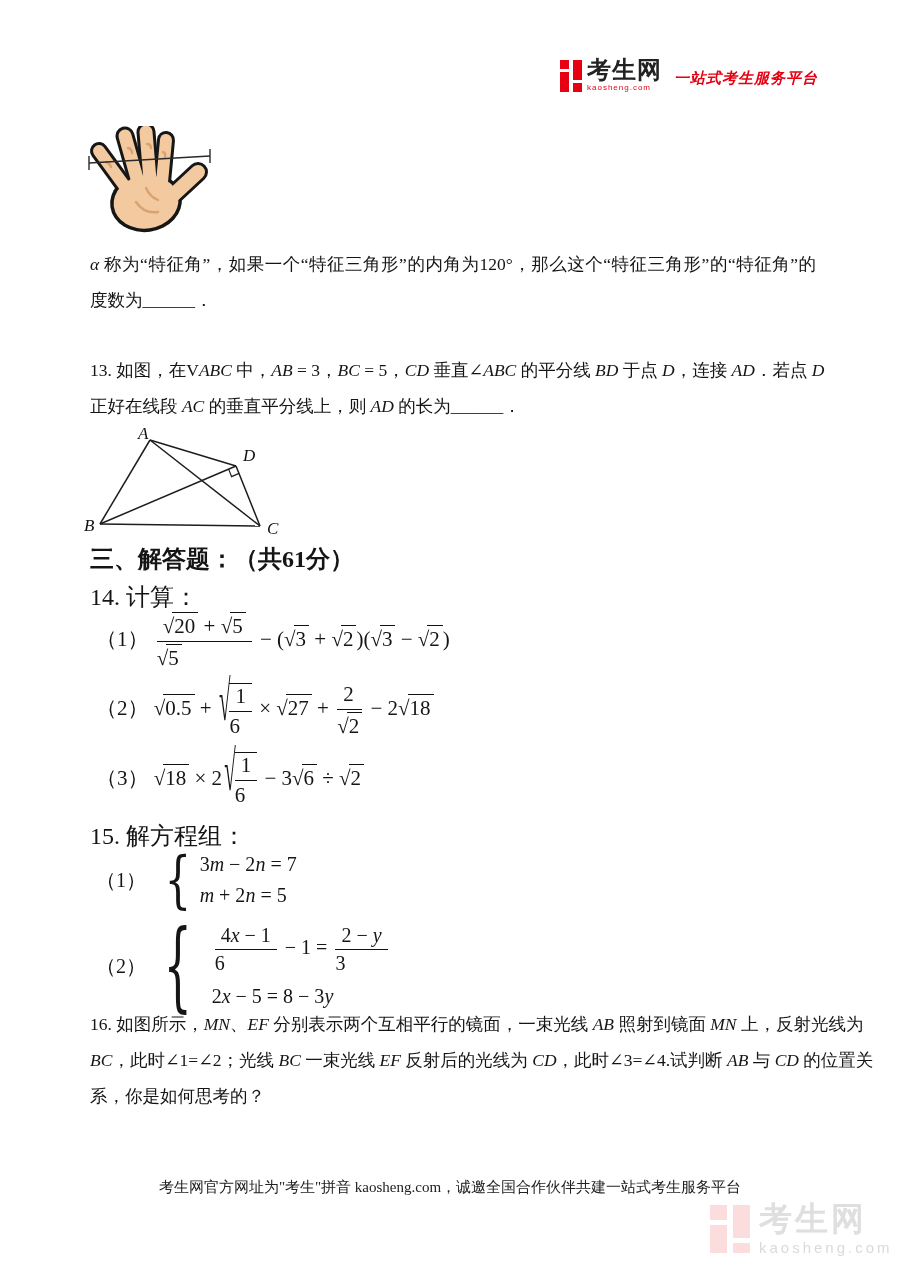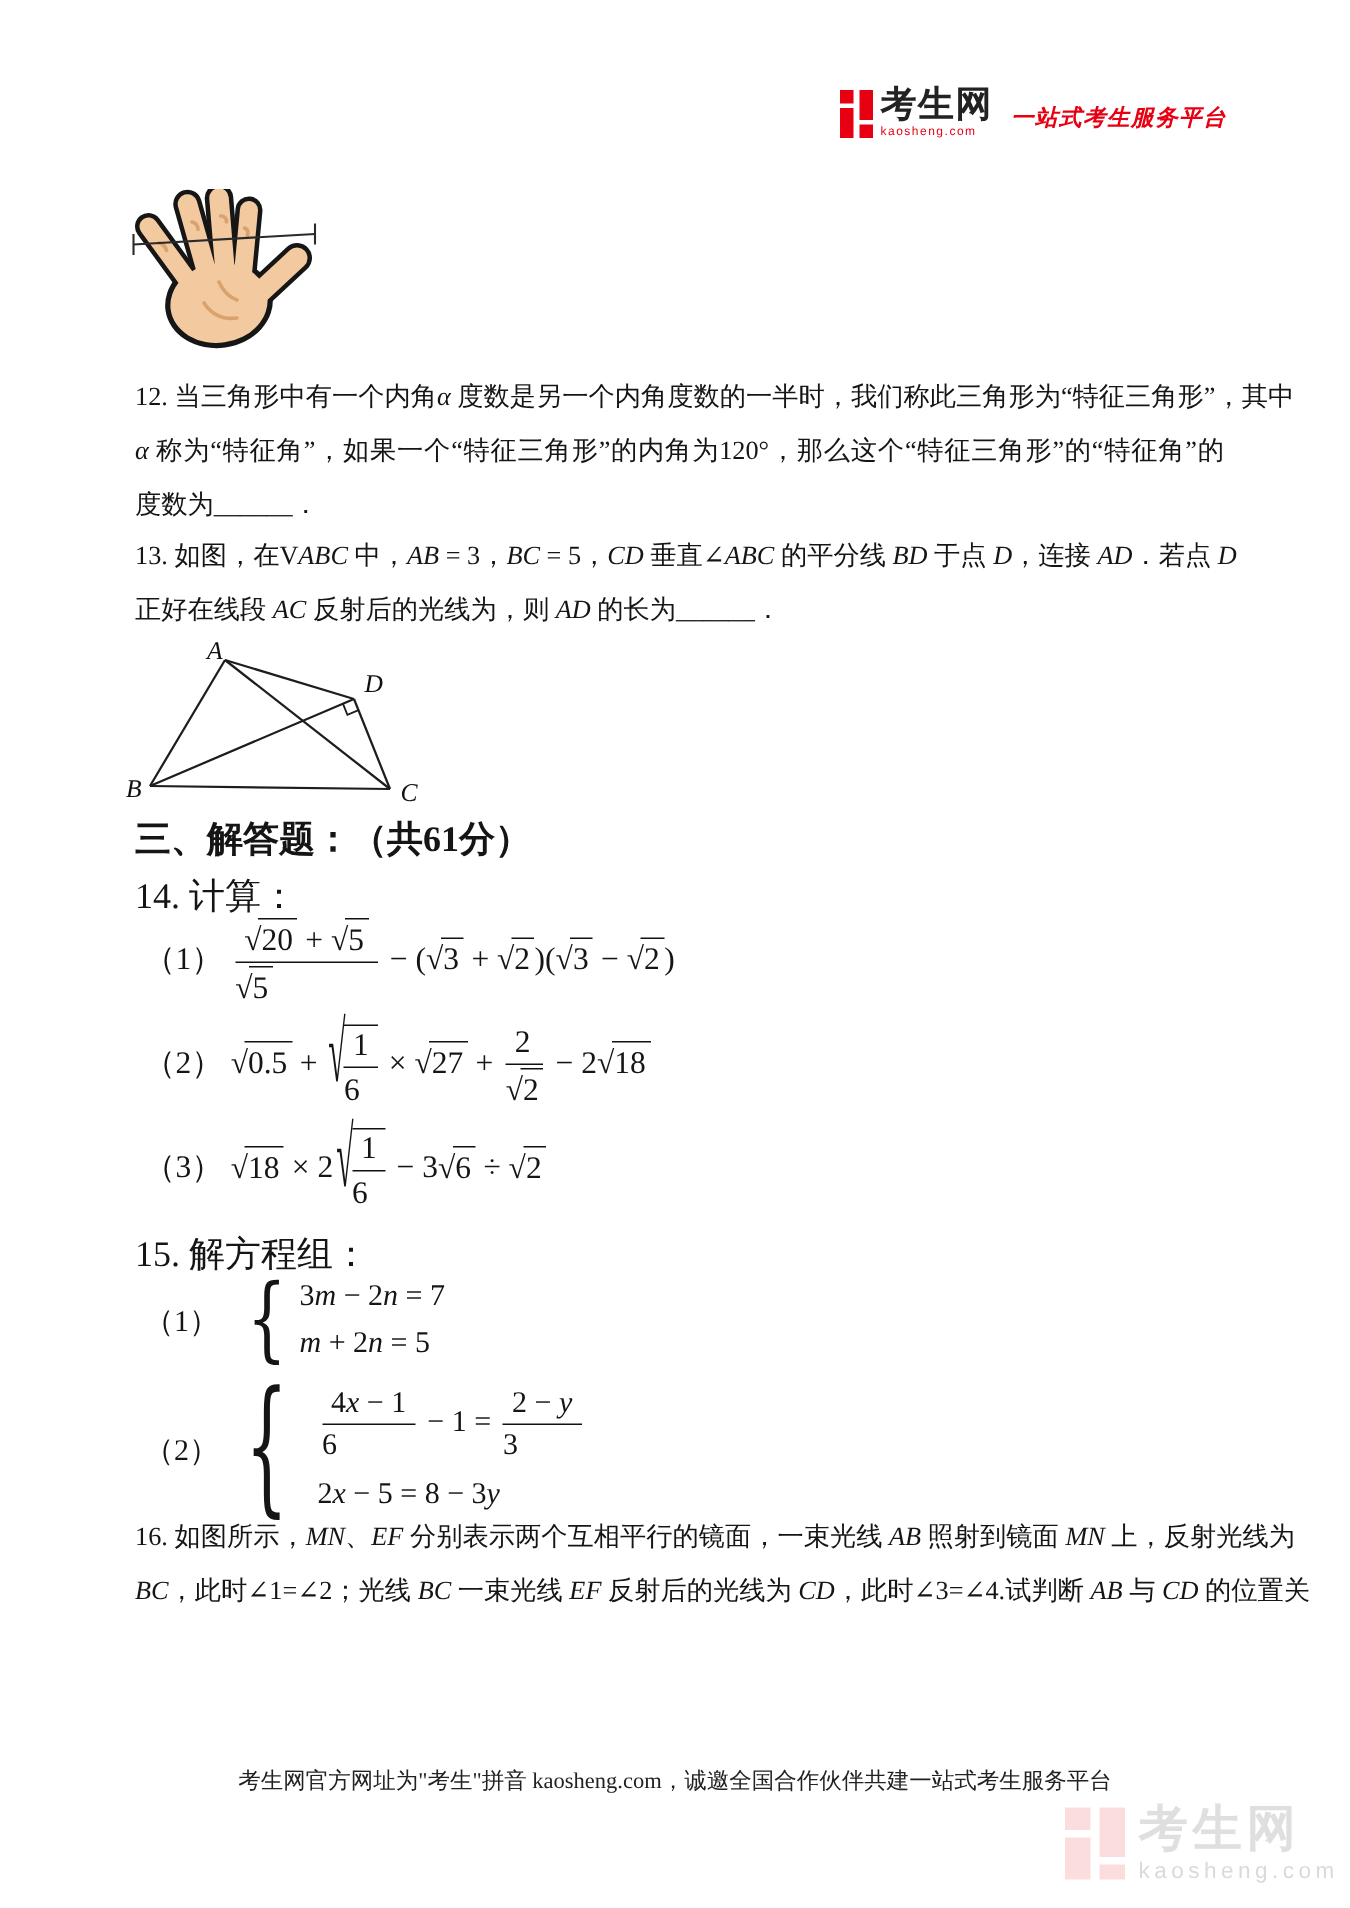--- a/index.html
+++ b/index.html
@@ -114,28 +114,27 @@
 
     <g stroke="#2a2a2a" stroke-width="1.4">
       <line x1="3" y1="37" x2="124" y2="30"></line>
       <line x1="3" y1="30" x2="3" y2="44"></line>
       <line x1="124" y1="23" x2="124" y2="37"></line>
     </g>
   </svg>
 </div>
 
 <div class="cnblock" style="top:246px;">
-  <div class="cnline"><span>12. 当三角形中有一个内角</span><span class="mvar">α</span><span> 度数是另一个内角度数的一半时，我们称此三角形为“特征三角形”，其中</span></div>
   <div class="cnline"><span class="mvar">α</span><span> 称为“特征角”，如果一个“特征三角形”的内角为120°，那么这个“特征三角形”的“特征角”的</span></div>
   <div class="cnline short"><span>度数为______．</span></div>
 </div>
 
 <div class="cnblock" style="top:352px;">
   <div class="cnline"><span>13. 如图，在V</span><span class="mvar">ABC</span><span> 中，</span><span class="mvar">AB</span><span> = 3，</span><span class="mvar">BC</span><span> = 5，</span><span class="mvar">CD</span><span> 垂直∠</span><span class="mvar">ABC</span><span> 的平分线 </span><span class="mvar">BD</span><span> 于点 </span><span class="mvar">D</span><span>，连接 </span><span class="mvar">AD</span><span>．若点 </span><span class="mvar">D</span></div>
-  <div class="cnline short"><span>正好在线段 </span><span class="mvar">AC</span><span> 反射后的光线为，则 </span><span class="mvar">AD</span><span> 的长为______．</span></div>
+  <div class="cnline short"><span>正好在线段 </span><span class="mvar">AC</span><span> 的垂直平分线上，则 </span><span class="mvar">AD</span><span> 的长为______．</span></div>
 </div>
 
 <div style="position:absolute; left:78px; top:424px;">
   <svg width="232" height="115" viewBox="0 0 232 115">
     <g stroke="#1d1d1d" stroke-width="1.5" fill="none">
       <line x1="72" y1="16" x2="22" y2="100"></line>
       <line x1="72" y1="16" x2="182" y2="102"></line>
       <line x1="72" y1="16" x2="158" y2="42"></line>
       <line x1="22" y1="100" x2="182" y2="102"></line>
       <line x1="22" y1="100" x2="158" y2="42"></line>
@@ -186,20 +185,21 @@
   <span class="sysbrace">{</span>
   <span class="syslines">
     <span class="sysline"><span class="frac"><span class="n"><span class="mt">4</span><span class="mi">x</span><span class="mt"> − 1</span></span><span class="d"><span class="mt">6</span></span></span><span class="mt"> − 1 = </span><span class="frac"><span class="n"><span class="mt">2 − </span><span class="mi">y</span></span><span class="d"><span class="mt">3</span></span></span></span>
     <span class="sysline"><span class="mt">2</span><span class="mi">x</span><span class="mt"> − 5 = 8 − 3</span><span class="mi">y</span></span>
   </span>
 </div>
 
 <div class="cnblock" style="top:1006px;">
   <div class="cnline"><span>16. 如图所示，</span><span class="mvar">MN</span><span>、</span><span class="mvar">EF</span><span> 分别表示两个互相平行的镜面，一束光线 </span><span class="mvar">AB</span><span> 照射到镜面 </span><span class="mvar">MN</span><span> 上，反射光线为</span></div>
   <div class="cnline"><span class="mvar">BC</span><span>，此时∠1=∠2；光线 </span><span class="mvar">BC</span><span> 一束光线 </span><span class="mvar">EF</span><span> 反射后的光线为 </span><span class="mvar">CD</span><span>，此时∠3=∠4.试判断 </span><span class="mvar">AB</span><span> 与 </span><span class="mvar">CD</span><span> 的位置关</span></div>
+  <div class="cnline short"><span>系，你是如何思考的？</span></div>
 </div>
 
 <div class="footer">考生网官方网址为"考生"拼音 kaosheng.com，诚邀全国合作伙伴共建一站式考生服务平台</div>
 
 <div class="watermark">
   <div class="wm-icon">
     <span class="a" style="background: rgb(251, 218, 218);"></span>
       <span class="b" style="background: rgb(251, 218, 218);"></span>
       <span class="c" style="background: rgb(251, 218, 218);"></span>
       <span class="d" style="background: rgb(251, 218, 218);"></span>

